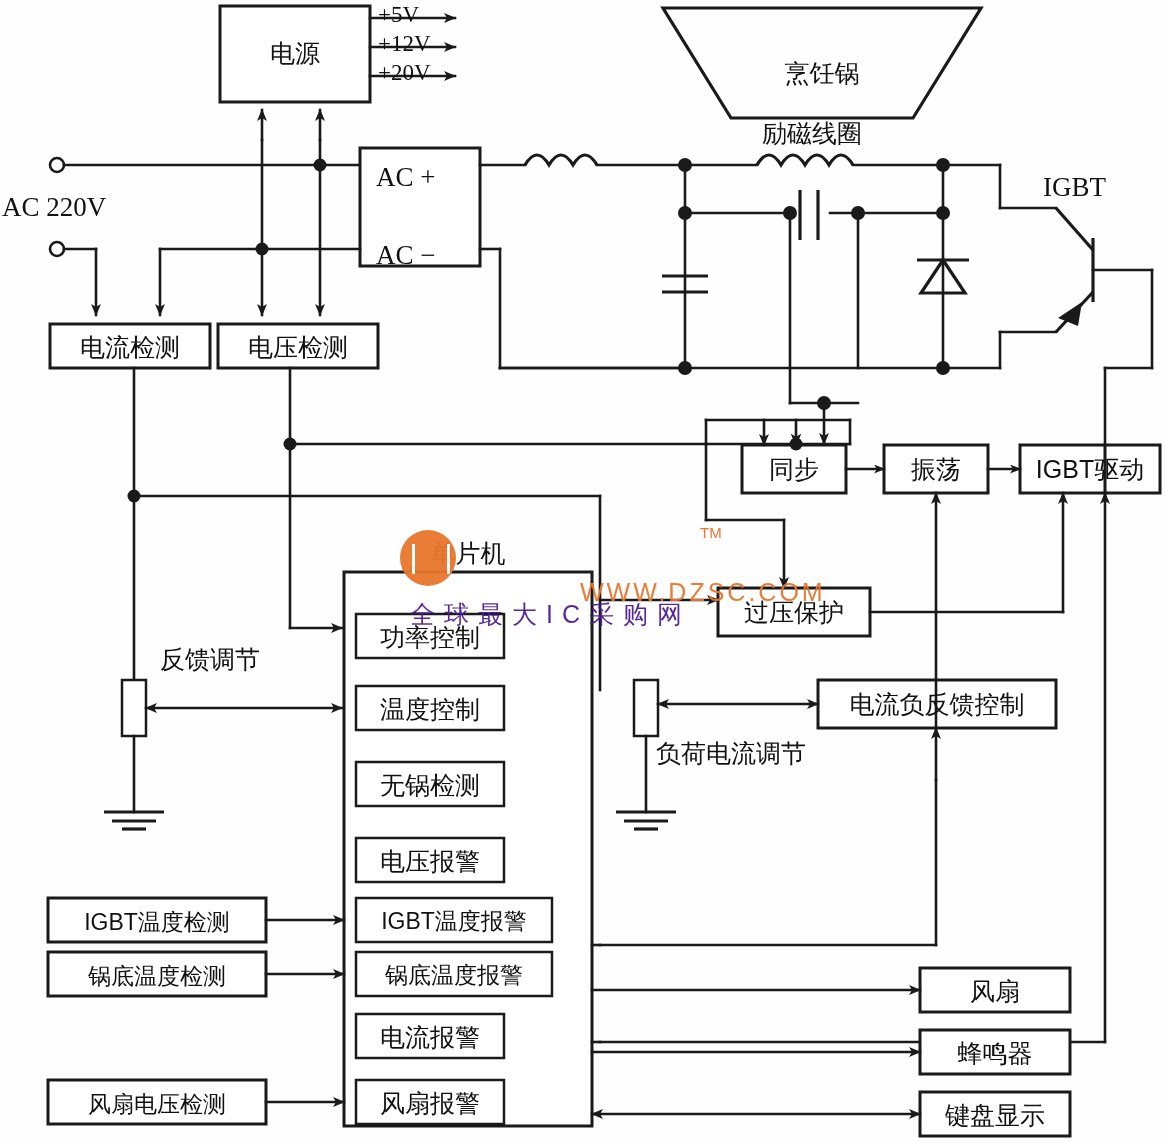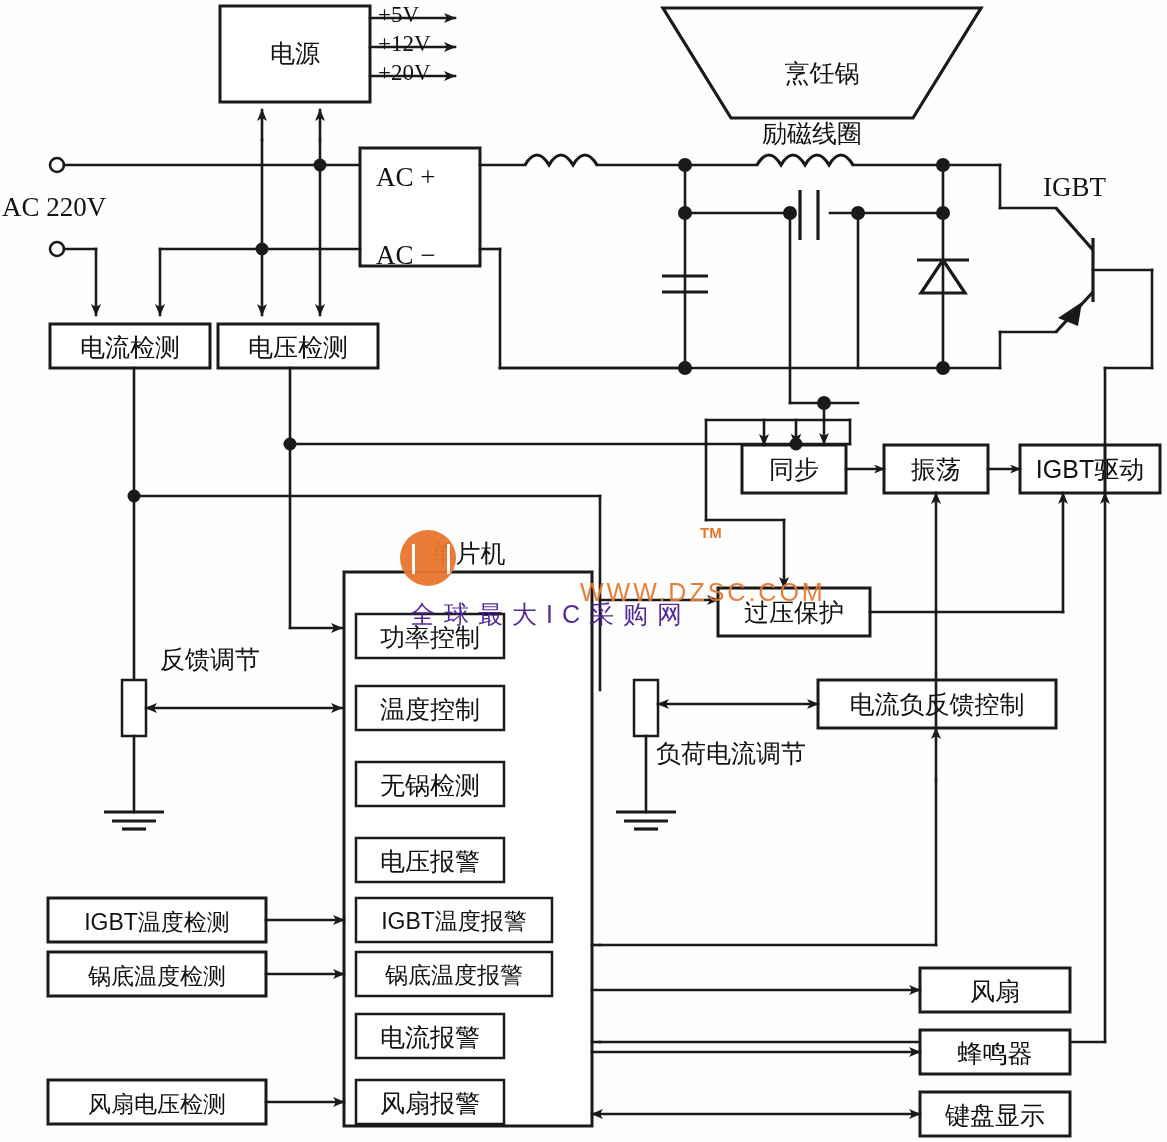--- a/index.html
+++ b/index.html
@@ -16,21 +16,21 @@
   .lbl-cn{font-size:25px;}
   .lbl-cn-sm{font-size:23px;}
   .lbl-en{font-family:"Liberation Serif","DejaVu Serif",serif;font-size:27px;}
   .lbl-en-sm{font-family:"Liberation Serif","DejaVu Serif",serif;font-size:23px;}
   .wm{position:absolute;pointer-events:none;}
   .wm-main{left:398px;top:528px;color:#e8772e;opacity:.92;
     font-size:60px;font-weight:bold;letter-spacing:1px;line-height:1;}
   .wm-url{left:580px;top:578px;color:#e8772e;opacity:.95;
     font-size:25px;font-weight:normal;letter-spacing:3px;font-family:"Liberation Sans",sans-serif;}
   .wm-sub{left:410px;top:598px;color:#4c1d95;opacity:.95;font-size:25px;letter-spacing:9px;}
-  .wm-tm{left:700px;top:524px;color:#e8772e;font-size:15px;font-weight:bold;}
+  .wm-tm{left:700px;top:524px;color:#e8772e;font-size:15px;font-weight:normal;}
   .wm-badge{left:400px;top:530px;width:56px;height:56px;border-radius:50%;
     background:#e8772e;opacity:.95;}
   .wm-badge::after{content:"";position:absolute;left:12px;top:14px;width:32px;height:30px;
     border-left:3px solid #fff;border-right:3px solid #fff;}
 </style>
 </head>
 <body>
 
 <div id="root">
 

